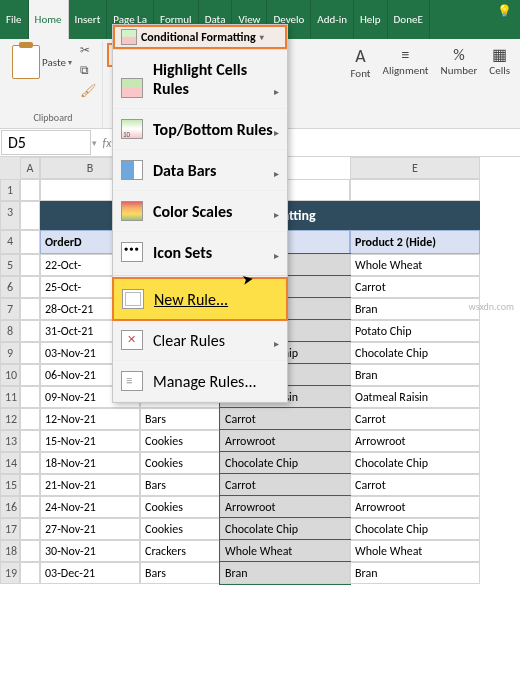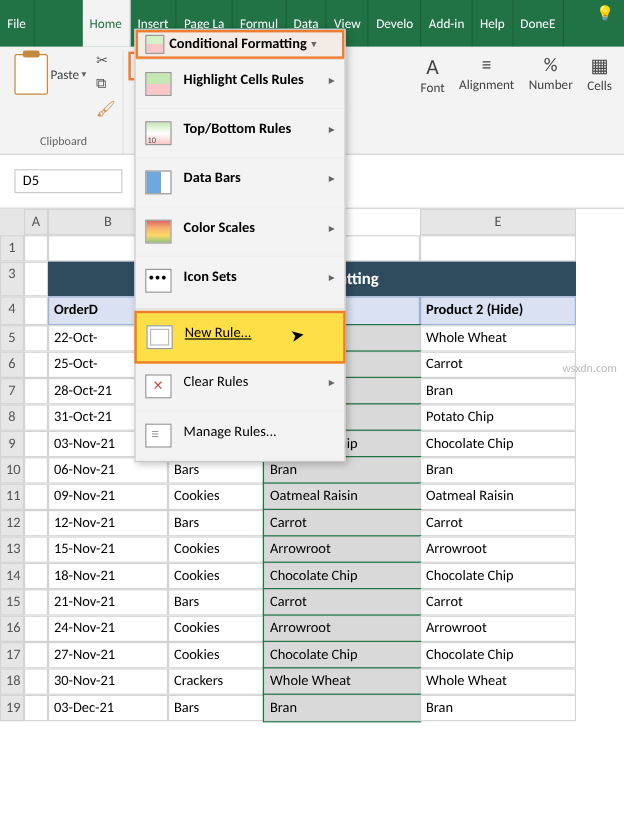--- a/index.html
+++ b/index.html
@@ -1,50 +1,50 @@
 <!DOCTYPE html>
 <html><head>
 <meta charset="utf-8">
 <style>
 * { box-sizing: border-box; margin: 0; padding: 0; font-family: "Segoe UI", Calibri, sans-serif; }
 body { width: 520px; height: 694px; background: #fff; font-size: 12px; overflow: hidden; position: relative; }
 .titlebar { background: #217346; height: 39px; display: flex; align-items: stretch; }
 .titlebar .tab { color: #fff; padding: 4px 6px; font-size: 11px; display: flex; align-items: center; border-right: 1px solid rgba(0,0,0,.15); cursor: pointer; }
-.titlebar .tab.active { background: #f3f3f3; color: #217346; border-bottom: none; margin-left: 40px; }
+.titlebar .tab.active { background: #f3f3f3; color: #217346; border-bottom: none; }
 .bulb { margin-left: auto; color: #fff; padding: 4px 8px; }
 .ribbon { background: #f3f3f3; border-bottom: 1px solid #d4d4d4; display: flex; align-items: flex-start; padding: 2px 4px 0; position: relative; }
 .ribbon-group { display: flex; flex-direction: column; align-items: center; border-right: 1px solid #e1e1e1; padding: 2px 4px 4px; }
 .ribbon-btn { display: flex; flex-direction: row; align-items: center; gap: 2px; padding: 2px 4px; font-size: 11px; color: #444; }
 .ribbon-label { font-size: 10px; color: #666; margin-top: 12px; }
 .paste-icn { width: 28px; height: 34px; background: linear-gradient(#fff,#fff); border: 1px solid #c38b3e; border-radius: 2px; position: relative; }
 .paste-icn::before { content: ""; position: absolute; top: -4px; left: 6px; width: 14px; height: 6px; background: #c38b3e; border-radius: 2px; }
 .small-icns { display: flex; flex-direction: column; gap: 4px; margin-left: 4px; }
 .scissors, .copy, .brush { width: 18px; height: 16px; display: inline-block; }
 .scissors::before { content: "✂"; color: #555; }
 .copy::before { content: "⧉"; color: #555; }
 .brush::before { content: "🖌"; color: #c38b3e; font-size: 13px; }
 .cf-btn { display: flex; align-items: center; padding: 2px 6px; border: 2px solid #ed7d31; background: #f3ece6; font-size: 12px; font-weight: bold; gap: 4px; }
 .cf-btn .caret { font-size: 8px; color: #666; }
 .cf-icn { width: 16px; height: 16px; background: linear-gradient(#d6f0c8,#d6f0c8 50%,#f7c6c6 50%); border: 1px solid #999; }
 .group-plain { padding: 4px 6px; text-align: center; color: #444; font-size: 11px; }
 .namebox-row { display: flex; align-items: center; border-bottom: 1px solid #d4d4d4; background: #fff; }
-.namebox { width: 90px; border: 1px solid #ccc; margin: 12px; padding: 2px 6px; font-size: 12px; background: #fff; }
+.namebox { width: 90px; border: 1px solid #ccc; margin: 1px; padding: 2px 6px; font-size: 16px; background: #fff; }
 .fx { padding: 0 6px; color: #888; font-style: italic; }
 .formula { flex: 1; padding: 2px 4px; font-size: 12px; color: #555; }
 .sheet { position: relative; display: grid; grid-template-columns: 20px 20px 100px 80px 130px 130px; }
 .hdr, .rw, .cell { border: 1px solid #d4d4d4; padding: 3px 4px; font-size: 12px; background: #fff; overflow: hidden; white-space: nowrap; }
 .hdr { background: #e6e6e6; text-align: center; color: #555; }
 .corner { background: #e6e6e6; }
 .rw { background: #e6e6e6; text-align: center; color: #555; }
 .title-row { grid-column: 3 / 7; background: #2f4b5e; color: #fff; font-weight: bold; text-align: center; padding: 6px; font-size: 14px; }
 .th { background: #d9e1f2; font-weight: bold; text-align: left; border: 1px solid #9fb3d6; padding: 4px; }
 .shaded { background: #d9d9d9; }
 .sel { outline: 1px solid #217346; }
 .cf-menu { position: absolute; left: 112px; top: 24px; width: 176px; background: #f3f3f3; border: 1px solid #c9c9c9; box-shadow: 2px 2px 6px rgba(0,0,0,.25); z-index: 50; }
-.cf-menu .row { display: flex; align-items: flex-start; padding: 10px 8px; gap: 10px; font-size: 12px; border-bottom: 1px solid #eee; position:relative; }
+.cf-menu .row { display: flex; align-items: flex-end; padding: 10px 8px; gap: 10px; font-size: 16px; border-bottom: 1px solid #eee; position:relative; }
 .cf-menu .row.has-arrow::after { content: "▸"; position: absolute; right: 8px; color: #666; font-size: 10px; }
 .cf-menu .row.hi { background: #fde047; border: 2px solid #ed7d31; margin: -1px; }
 .cf-menu .icn { width: 22px; height: 20px; flex-shrink: 0; border: 1px solid #999; background: #fff; }
 .icn.hc { background: linear-gradient(#c7e8b5,#c7e8b5 50%,#f9c7c7 50%); }
 .icn.tb { background: linear-gradient(#c7e8b5,#fff,#f9c7c7); position: relative; }
 .icn.tb::after{content:"10";position:absolute;bottom:-1px;left:1px;font-size:7px;color:#555;}
 .icn.db { background: linear-gradient(90deg,#6fa8dc 60%,#fff 60%); }
 .icn.cs { background: linear-gradient(#e06666,#f6b26b,#ffd966,#93c47d); }
 .icn.is { background: #fff; position: relative; }
 .icn.is::before { content:"●●●"; font-size:7px; letter-spacing:1px; position:absolute; top:1px; left:2px; }

